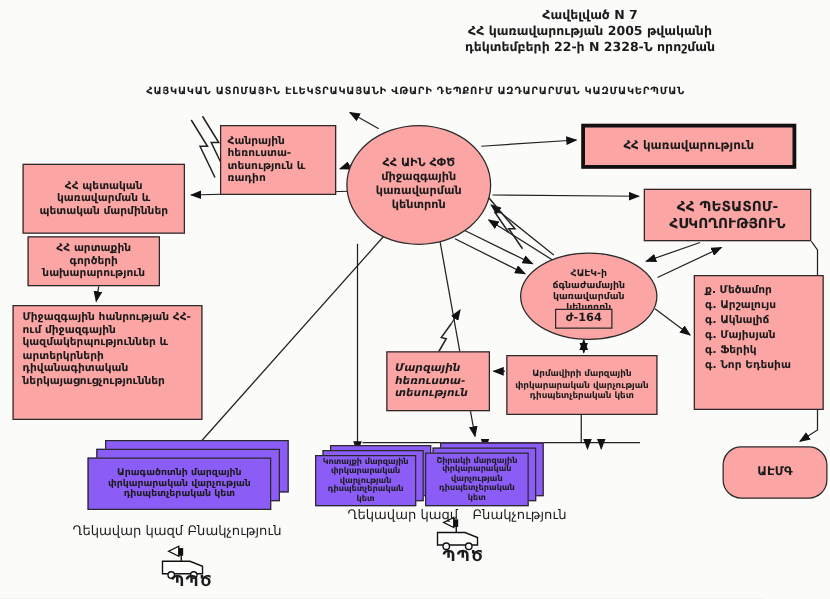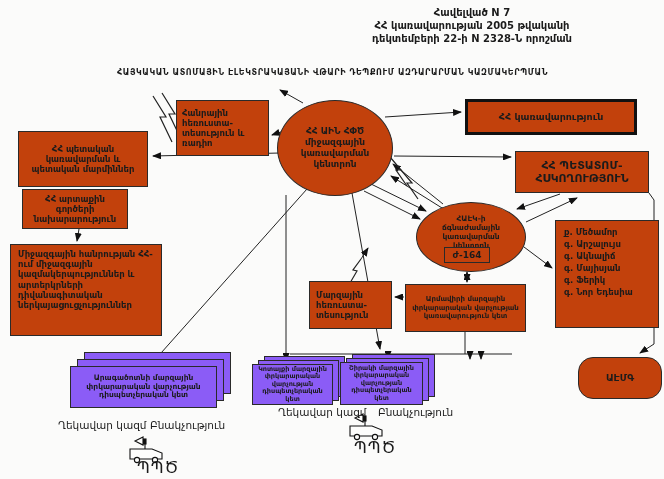--- a/index.html
+++ b/index.html
@@ -1,35 +1,35 @@
 <!DOCTYPE html>
 <html><head>
 <meta charset="utf-8">
 <style>
   html,body{margin:0;padding:0;background:#e8e8e6;}
   #page{position:relative;width:664px;height:479px;background:#fbfbfa;overflow:hidden;
         font-family:"DejaVu Sans",sans-serif;color:#1b1b1b;}
-  .node{position:absolute;border:1px solid #2a2a2a;background:#c2410c;display:flex;
+  .node{position:absolute;border:1px solid #2a2a2a;background:#fca5a5;display:flex;
         align-items:center;justify-content:center;text-align:center;font-weight:bold;
         box-sizing:border-box;line-height:1.2;}
   .txt-left{text-align:left;justify-content:flex-start;}
   .ellipse{border-radius:50%;}
   .thick{border:3px solid #111;}
   .hdr{position:absolute;top:6px;left:290px;width:364px;text-align:center;
        font-size:10px;font-weight:bold;line-height:13px;}
   .title{position:absolute;top:56px;left:90px;width:430px;text-align:center;
          font-size:11px;font-weight:bold;letter-spacing:2px;}
   .subtitle{position:absolute;top:68px;left:60px;width:545px;text-align:center;
             font-size:8px;font-weight:bold;letter-spacing:.6px;white-space:nowrap;}
   .stack{position:absolute;}
   .sheet{position:absolute;inset:0;border:1px solid #2a2a2a;background:#8b5cf6;box-sizing:border-box;}
   .sheet.front{display:flex;align-items:center;justify-content:center;text-align:center;
                font-weight:bold;line-height:1.15;}
   .lbl{position:absolute;font-size:10.5px;white-space:nowrap;}
-  .pz{position:absolute;font-size:16px;font-weight:normal;letter-spacing:1px;}
+  .pz{position:absolute;font-size:12px;font-weight:bold;letter-spacing:1px;}
   #wires{position:absolute;inset:0;pointer-events:none;}
 </style>
 </head>
 <body>
 
 <div id="page">
 
   <svg id="wires" width="664" height="479" viewBox="0 0 664 479">
     <defs>
       <marker id="ah" markerWidth="9" markerHeight="7" refX="8" refY="3.5" orient="auto">
@@ -124,23 +124,23 @@
     <div style="font-size:8.5px;line-height:12px;">
       <div>ք. Մեծամոր</div>
       <div>գ. Արշալույս</div>
       <div>գ. Ակնալիճ</div>
       <div>գ. Մայիսյան</div>
       <div>գ. Ֆերիկ</div>
       <div>գ. Նոր Եդեսիա</div>
     </div>
   </div>
 
-  <div class="node txt-left" style="left:309px;top:281px;width:83px;height:48px;font-size:8.5px;padding:3px 6px;">Մարզային հեռուստա-տեսություն</div>
+  <div class="node txt-left" style="left:309px;top:281px;width:83px;height:48px;font-size:8.5px;padding:3px 6px;font-style:italic;">Մարզային հեռուստա-տեսություն</div>
 
-  <div class="node" style="left:405px;top:284px;width:121px;height:48px;font-size:7px;padding:2px 5px;">Արմավիրի մարզային փրկարարական վարչության կառավարություն կետ</div>
+  <div class="node" style="left:405px;top:284px;width:121px;height:48px;font-size:7px;padding:2px 5px;">Արմավիրի մարզային փրկարարական վարչության դիսպետչերական կետ</div>
 
   <div class="stack" style="left:70px;top:366px;width:147px;height:42px;">
     <div class="sheet" style="transform:translate(14px,-14px);"></div>
     <div class="sheet" style="transform:translate(7px,-7px);"></div>
     <div class="sheet front" style="font-size:7.5px;padding:2px 5px;">Արագածոտնի մարզային փրկարարական վարչության դիսպետչերական կետ</div>
   </div>
 
   <div class="stack" style="left:252px;top:364px;width:81px;height:41px;">
     <div class="sheet" style="transform:translate(12px,-8px);"></div>
     <div class="sheet" style="transform:translate(6px,-4px);"></div>

